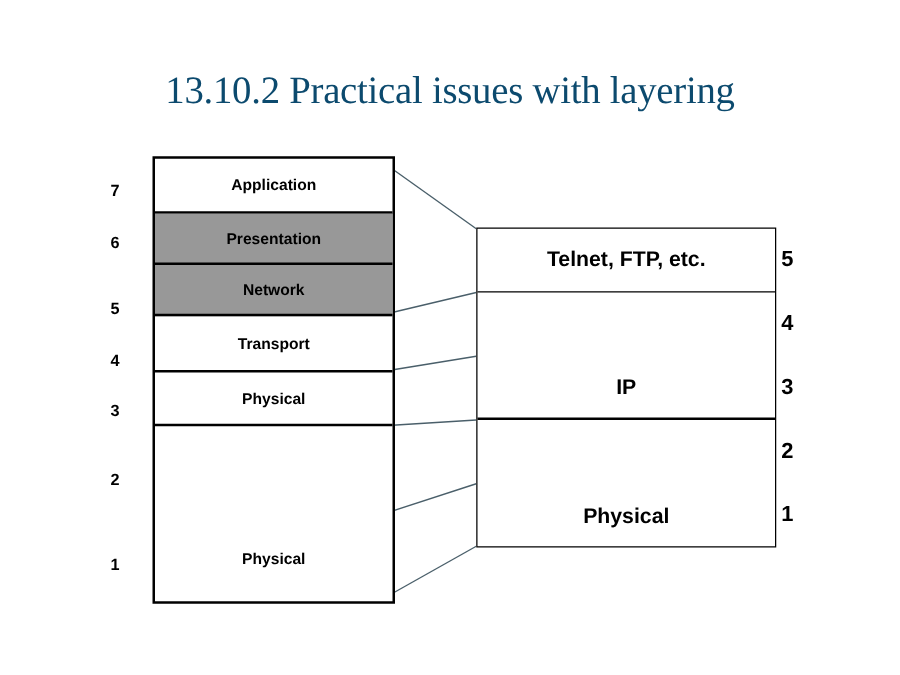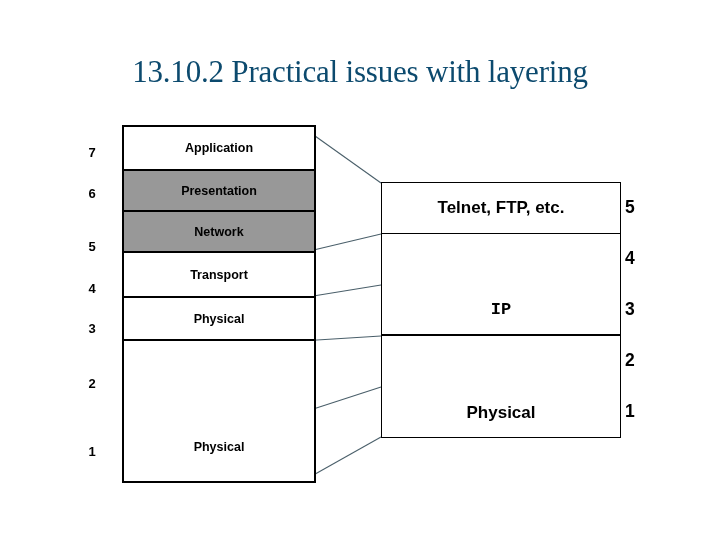--- a/index.html
+++ b/index.html
@@ -161,21 +161,21 @@
     <div class="osi-row div-bottom" style="top:0px;   height:44px;">Application</div>
     <div class="osi-row shaded div-bottom" style="top:44px;  height:41px;">Presentation</div>
     <div class="osi-row shaded div-bottom" style="top:85px;  height:41px;">Network</div>
     <div class="osi-row div-bottom" style="top:126px; height:45px;">Transport</div>
     <div class="osi-row div-bottom" style="top:171px; height:43px;">Physical</div>
     <div class="osi-row" style="top:286px; height:68px;">Physical</div>
   </div>
 
   <div id="tcp-stack">
     <div class="tcp-row div-bottom" style="top:0px;">Telnet, FTP, etc.</div>
-    <div class="tcp-row div-bottom-thick" style="top:102px;font-family:Liberation Mono, monospace;">IP</div>
+    <div class="tcp-row div-bottom-thick" style="top:102px;">IP</div>
     <div class="tcp-row" style="top:204px;">Physical</div>
   </div>
 
   <div class="tcp-num" style="top:182px;">5</div>
   <div class="tcp-num" style="top:233px;">4</div>
   <div class="tcp-num" style="top:284px;">3</div>
   <div class="tcp-num" style="top:335px;">2</div>
   <div class="tcp-num" style="top:386px;">1</div>
 
 </div>

